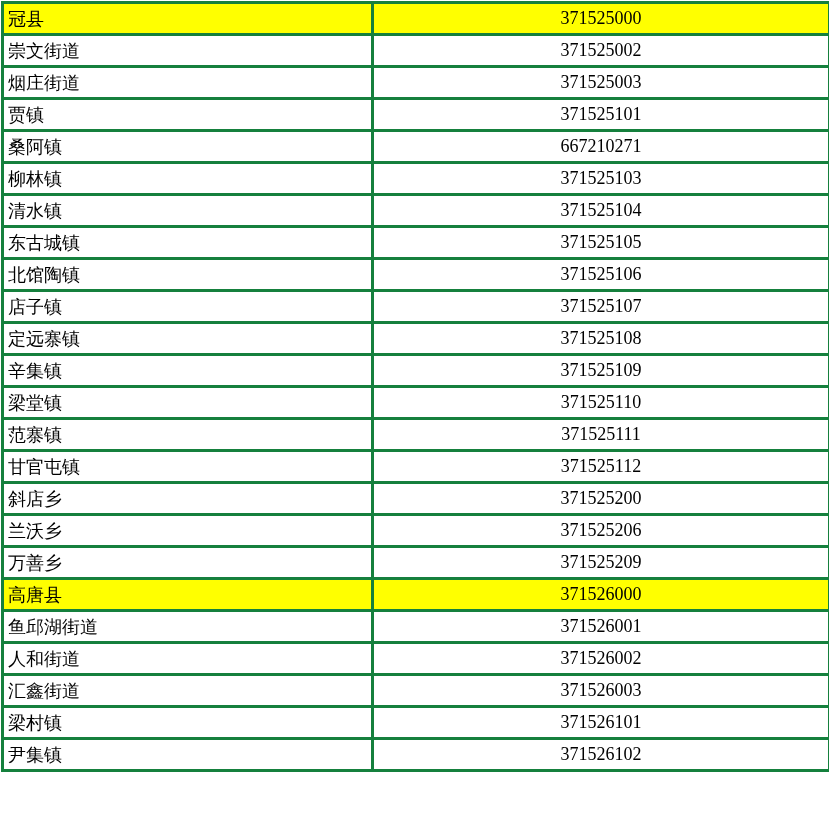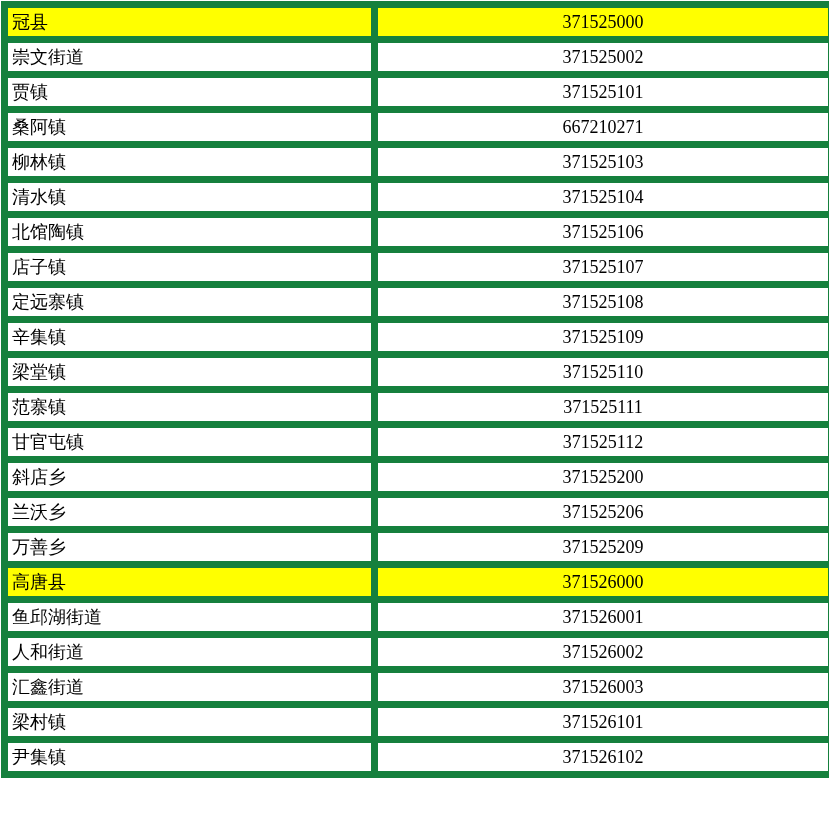--- a/index.html
+++ b/index.html
@@ -12,21 +12,21 @@
       font-size: 18px;
       background: #fff;
       padding: 1px;
     }
     table {
       width: 827px;
       border-collapse: collapse;
       table-layout: fixed;
     }
     td {
-      border: 7px solid #15803d;
+      border: 3px solid #15803d;
       height: 32px;
       padding: 2px 4px;
       vertical-align: middle;
     }
     td.name-col {
       width: 370px;
       text-align: left;
     }
     td.code-col {
       width: 457px;
@@ -44,34 +44,42 @@
   <tbody>
       <tr class="highlighted">
         <td class="name-col">冠县</td>
         <td class="code-col">371525000</td>
       </tr>
       <tr>
         <td class="name-col">崇文街道</td>
         <td class="code-col">371525002</td>
       </tr>
       <tr>
+        <td class="name-col">烟庄街道</td>
+        <td class="code-col">371525003</td>
+      </tr>
+      <tr>
         <td class="name-col">贾镇</td>
         <td class="code-col">371525101</td>
       </tr>
       <tr>
         <td class="name-col">桑阿镇</td>
         <td class="code-col">667210271</td>
       </tr>
       <tr>
         <td class="name-col">柳林镇</td>
         <td class="code-col">371525103</td>
       </tr>
       <tr>
         <td class="name-col">清水镇</td>
         <td class="code-col">371525104</td>
+      </tr>
+      <tr>
+        <td class="name-col">东古城镇</td>
+        <td class="code-col">371525105</td>
       </tr>
       <tr>
         <td class="name-col">北馆陶镇</td>
         <td class="code-col">371525106</td>
       </tr>
       <tr>
         <td class="name-col">店子镇</td>
         <td class="code-col">371525107</td>
       </tr>
       <tr>

